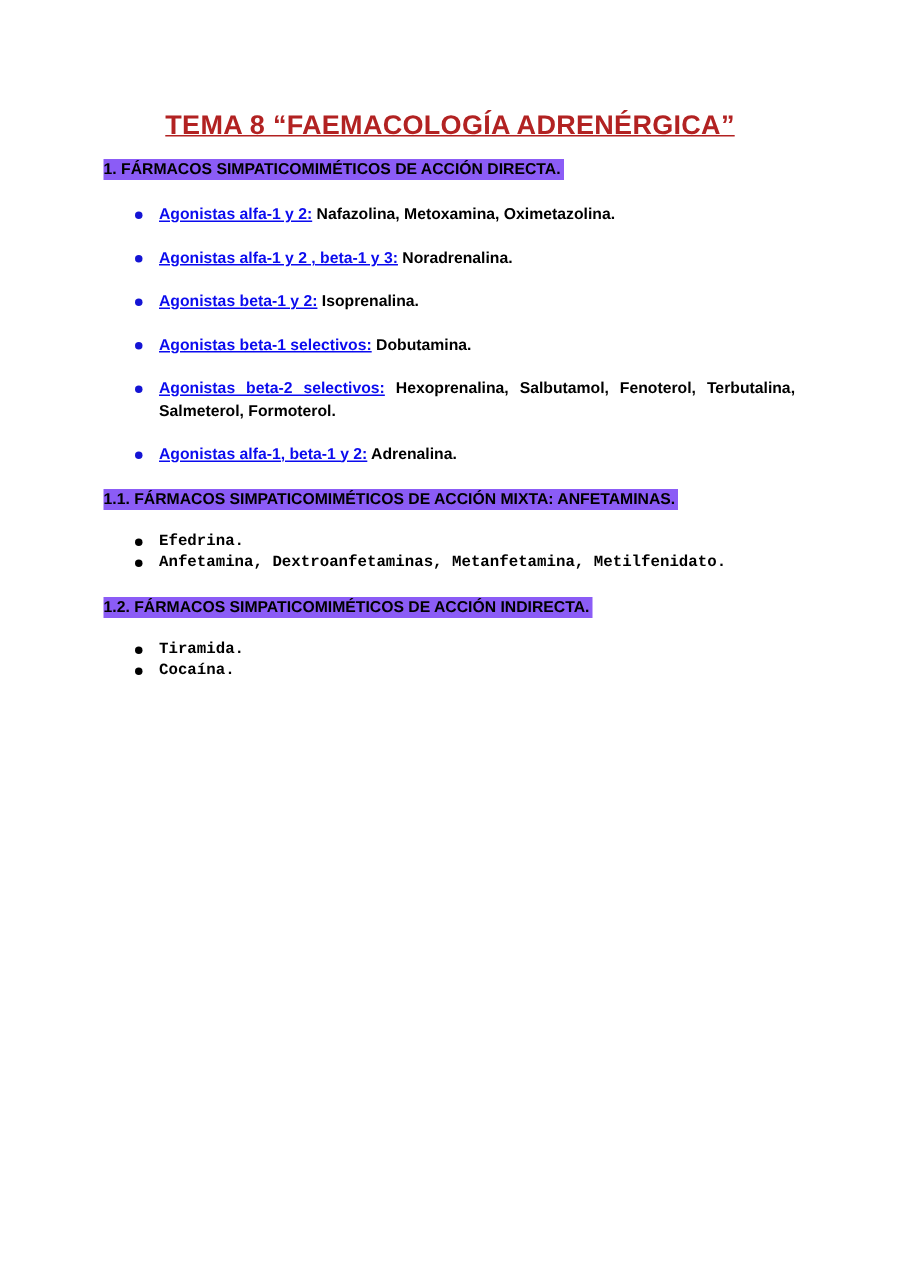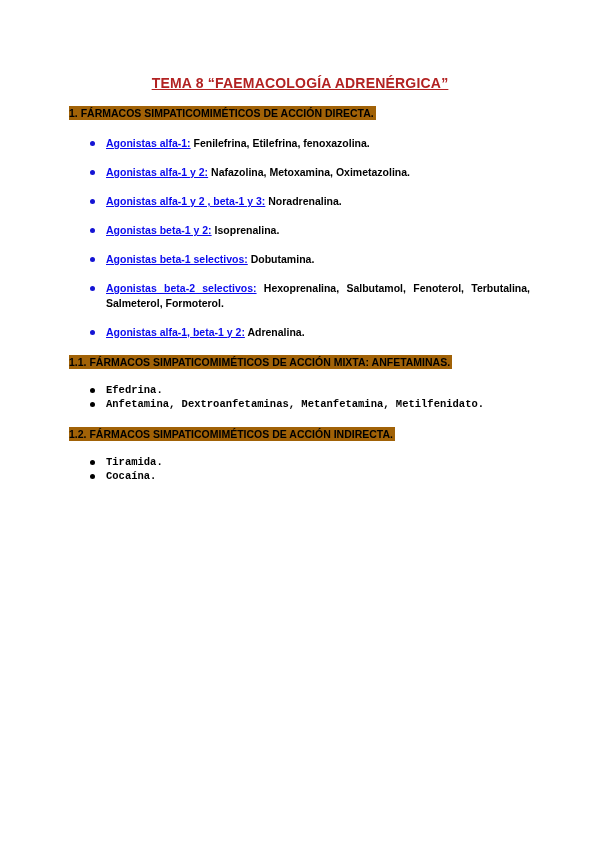--- a/index.html
+++ b/index.html
@@ -15,35 +15,35 @@
   .page {
     position: relative;
     width: 600px;
     height: 848px;
     box-sizing: border-box;
     padding: 75px 69px 0 69px;
     overflow: hidden;
   }
   .doc-title {
     text-align: center;
-    font-size: 14px;
+    font-size: 18px;
     line-height: 17px;
     color: #b22222;
     text-decoration: underline;
     margin: 0 0 13px 0;
     letter-spacing: 0.2px;
     white-space: nowrap;
   }
   .section-heading {
     font-size: 10.5px;
     line-height: 16px;
     margin: 0;
   }
   .section-heading .hl {
-    background: #a16207;
+    background: #8b5cf6;
     padding: 1px 2px 1px 0;
   }
   ul.drug-list {
     list-style: none;
     margin: 15px 0 0 0;
     padding: 0;
   }
   ul.drug-list.tight { margin-top: 13px; font-family: Liberation Mono, monospace; }
   li.drug-item {
     display: flex;
@@ -75,24 +75,20 @@
 </head>
 <body>
 
 <div class="page">
 
   <div class="doc-title">TEMA 8 “FAEMACOLOGÍA ADRENÉRGICA”</div>
 
   <h2 class="section-heading"><span class="hl">1. FÁRMACOS SIMPATICOMIMÉTICOS DE ACCIÓN DIRECTA.</span></h2>
 
   <ul class="drug-list spaced">
-    <li class="drug-item">
-        <span class="bullet blue"></span>
-        <span class="li-text"><span class="lead">Agonistas alfa-1:</span><span> Fenilefrina, Etilefrina, fenoxazolina.</span></span>
-      </li>
     <li class="drug-item">
         <span class="bullet blue"></span>
         <span class="li-text"><span class="lead">Agonistas alfa-1 y 2:</span><span> Nafazolina, Metoxamina, Oximetazolina.</span></span>
       </li>
     <li class="drug-item">
         <span class="bullet blue"></span>
         <span class="li-text"><span class="lead">Agonistas alfa-1 y 2 , beta-1 y 3:</span><span> Noradrenalina.</span></span>
       </li>
     <li class="drug-item">
         <span class="bullet blue"></span>

